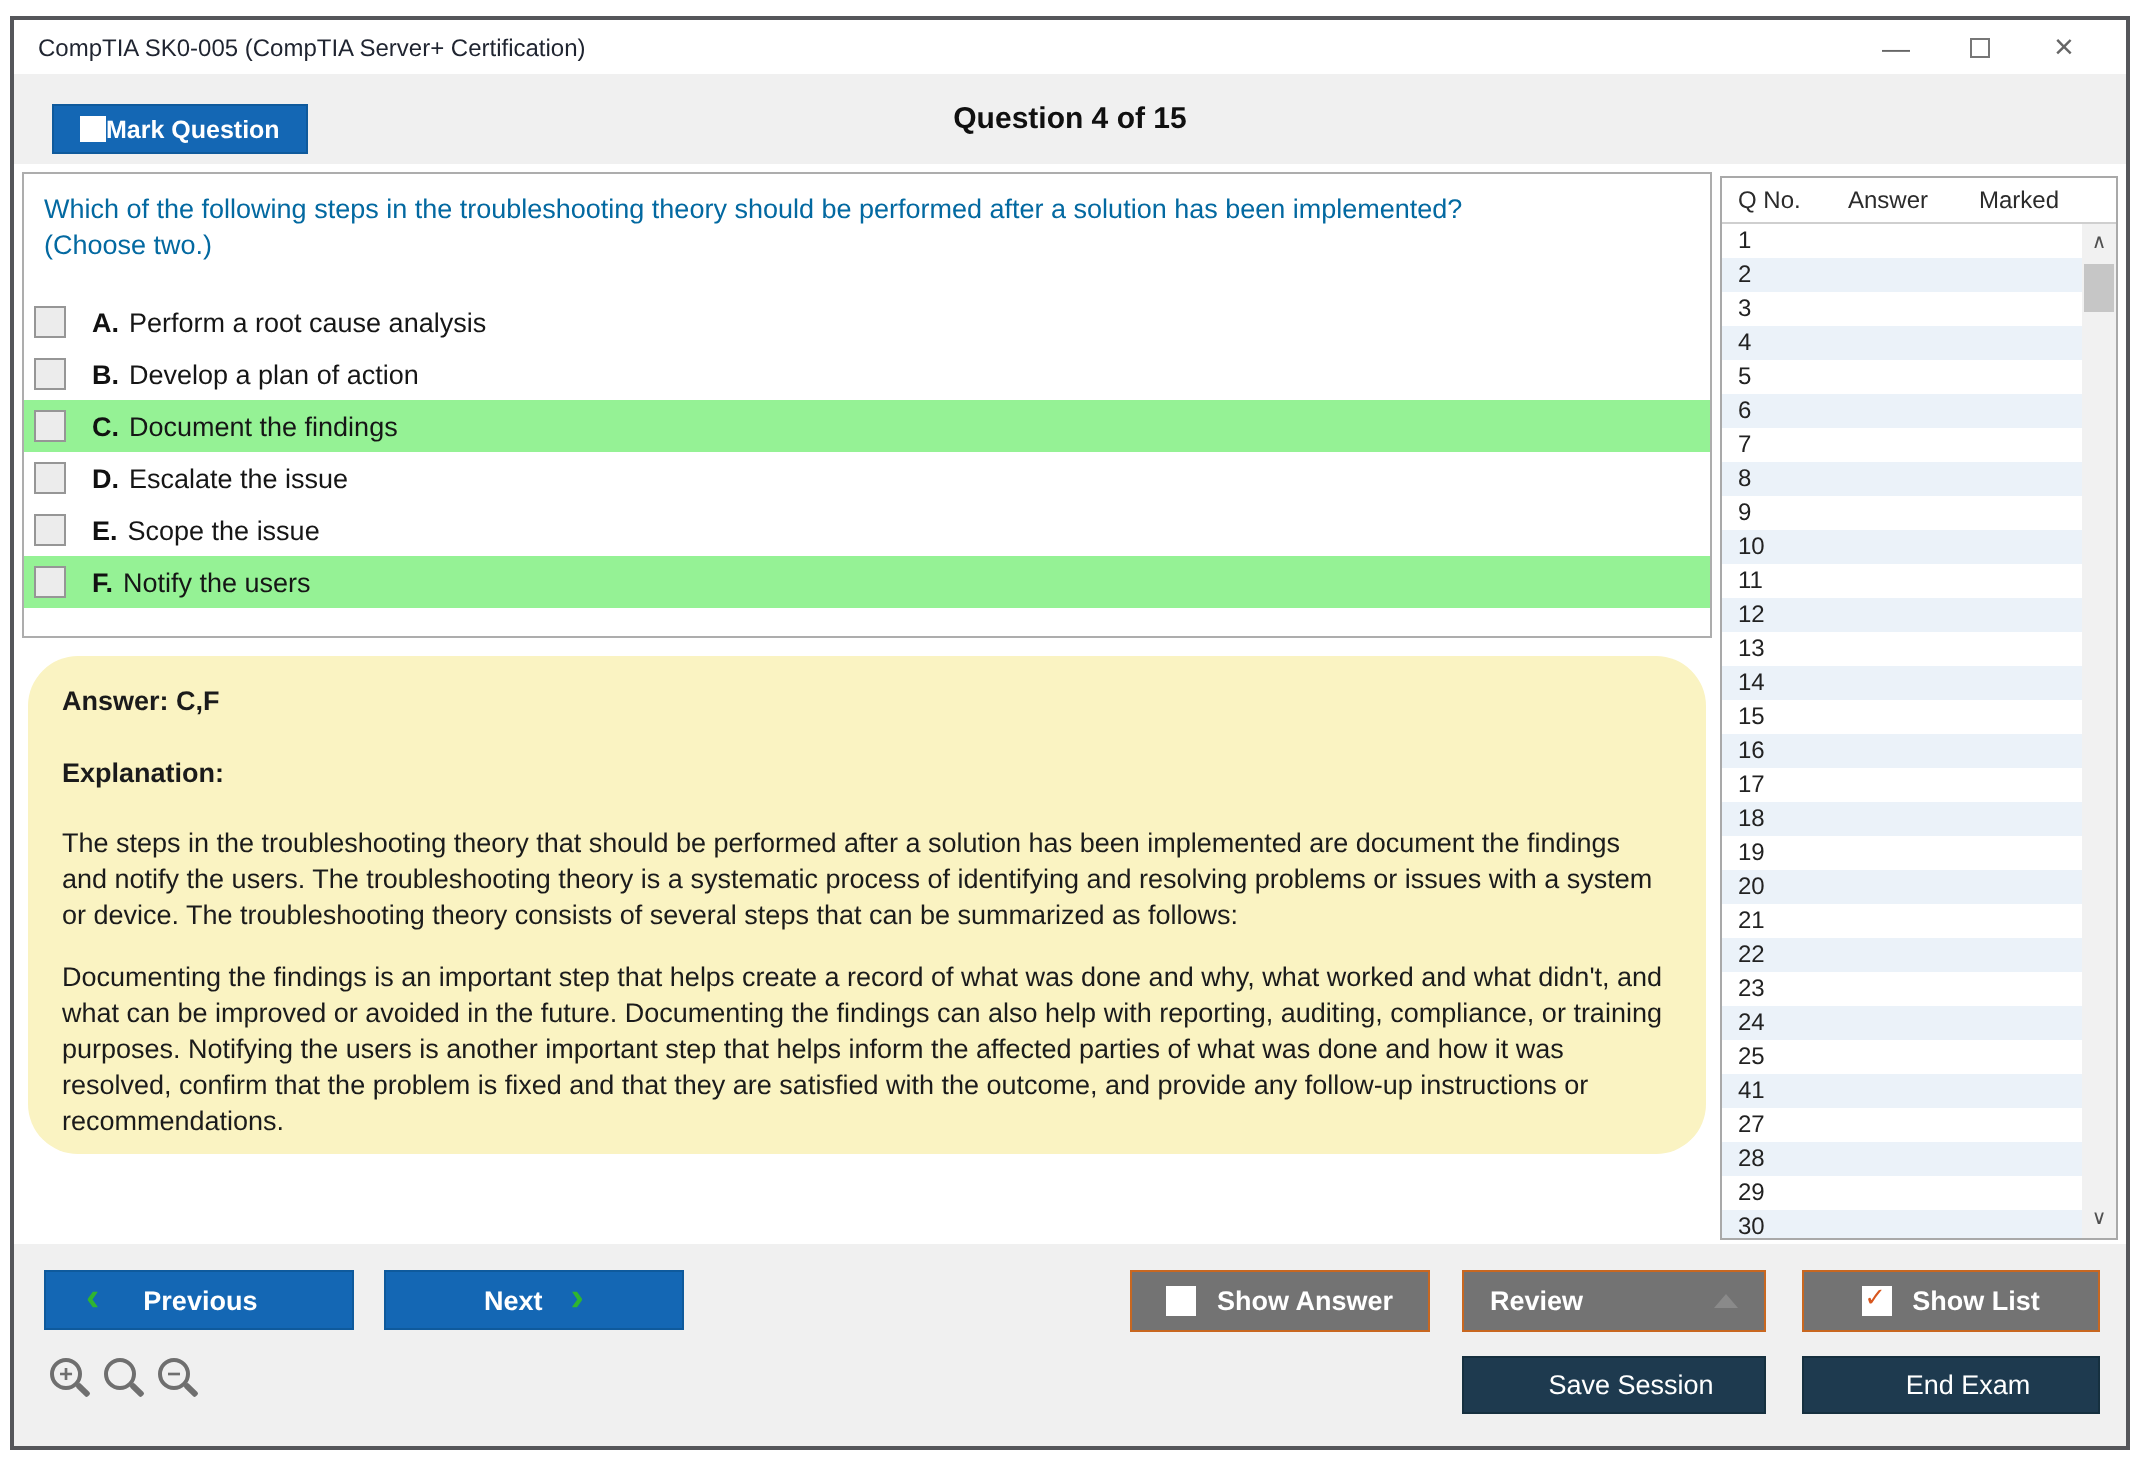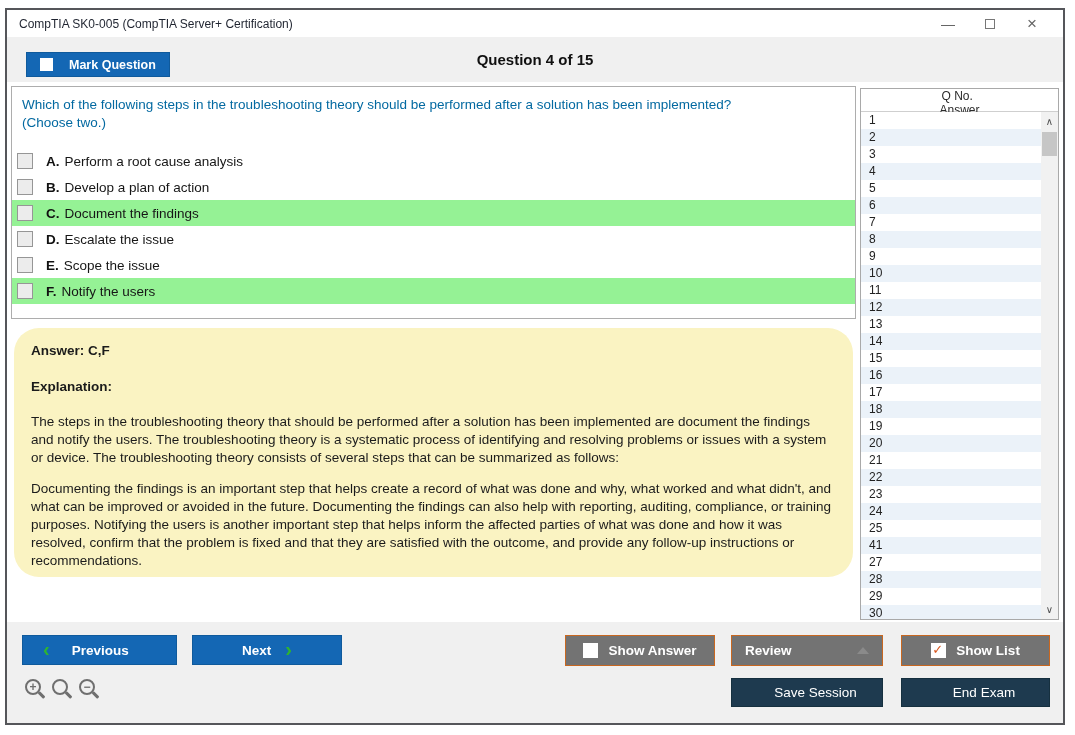--- a/index.html
+++ b/index.html
@@ -14,21 +14,21 @@
   .title-text { margin-left:12px; font-size:12px; color:#1f2430; }
   .win-controls { margin-left:auto; display:flex; align-items:center; margin-right:10px; }
   .win-btn { width:42px; height:24px; display:flex; align-items:center; justify-content:center;
     color:#666; font-size:14px; cursor:default; }
   .maxbox { width:10px; height:10px; border:1px solid #777; display:inline-block; }
   .close-glyph { font-size:17px; }
   
   .header-strip { position:absolute; left:0; top:27px; width:100%; height:45px; background:#f0f0f0; }
   .mark-btn { position:absolute; left:19px; top:15px; height:25px; padding:0 13px;
     background:#1467b4; border:1px solid #0f5a9c; color:#fff; font-weight:bold; font-size:12.5px;
-    display:flex; align-items:center; gap:16px; }
+    display:flex; align-items:center; gap:0; }
   .mark-cb { width:13px; height:13px; background:#fff; display:inline-block; }
   .q-counter { position:absolute; left:0; top:0; width:100%; height:45px;
     display:flex; align-items:center; justify-content:center;
     font-size:15px; font-weight:bold; color:#101010; }
   
   .q-block { position:absolute; left:4px; top:76px; width:845px; height:233px;
     border:1px solid #adadad; background:#fff; overflow:hidden; }
   .q-text { margin:9px 10px 0 10px; font-size:13.5px; line-height:18px; color:#0369a1;
     white-space:pre-line; }
   .options { margin-top:16px; }
@@ -41,21 +41,21 @@
   
   .exp-box { position:absolute; left:7px; top:318px; width:839px; height:249px;
     background:#faf3c2; padding:15px 17px; overflow:hidden; color:#1b1b1b;border-radius:25px; }
   .exp-answer { font-weight:bold; font-size:13.5px; margin-bottom:21px; }
   .exp-heading { font-weight:bold; font-size:13.5px; margin-bottom:19px; }
   .exp-box p { font-size:13.5px; line-height:18px; margin-bottom:13px; }
   
   .sidebar { position:absolute; left:853px; top:78px; width:199px; height:532px;
     border:1px solid #a9a9a9; background:#fff; }
   .sb-header { height:23px; display:flex; align-items:center; font-size:12px; color:#2b2b2b;
-    border-bottom:1px solid #cfcfcf;flex-direction:column; }
+    border-bottom:1px solid #cfcfcf; }
   .sb-h1 { width:52px; padding-left:8px; }
   .sb-h2 { width:62px; text-align:center; }
   .sb-h3 { flex:1; text-align:center; padding-right:14px; }
   .sb-body { position:relative; height:507px; overflow:hidden; }
   .sb-rows { margin-right:17px; }
   .qrow { height:17px; line-height:17px; font-size:12px; color:#222; padding-left:8px; background:#fff; }
   .qrow.alt { background:#ebf2f9; }
   .sb-scroll { position:absolute; right:0; top:0; bottom:0; width:17px; background:#f1f1f1; }
   .sb-arrow { position:absolute; left:0; width:17px; height:17px; display:flex; align-items:center;
     justify-content:center; color:#505050; font-size:10px; font-family:"DejaVu Sans", sans-serif; }

